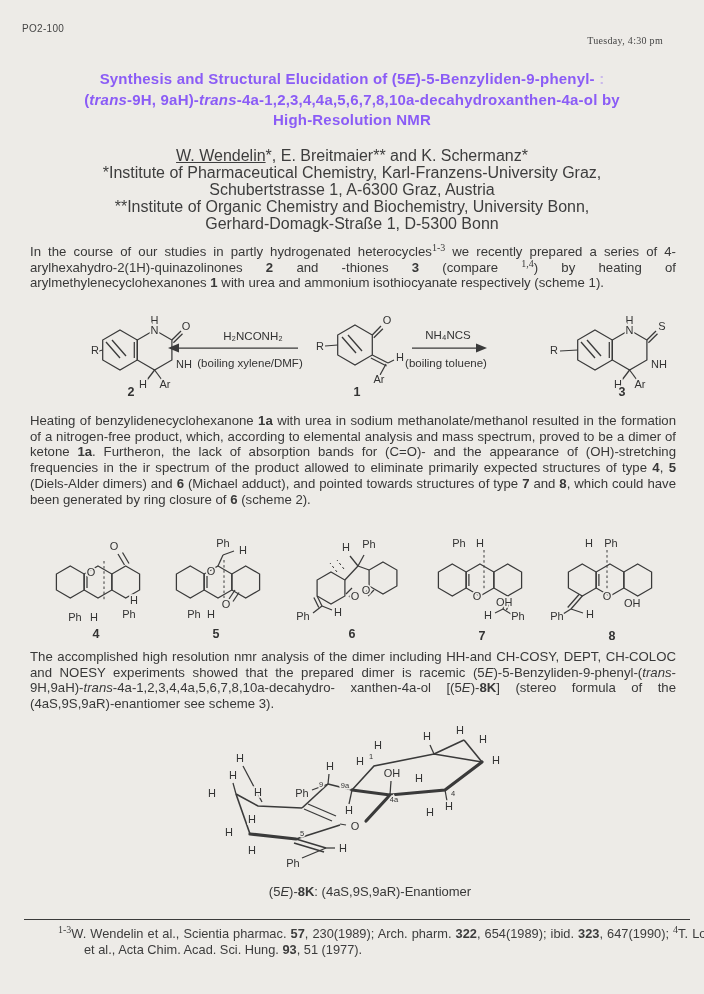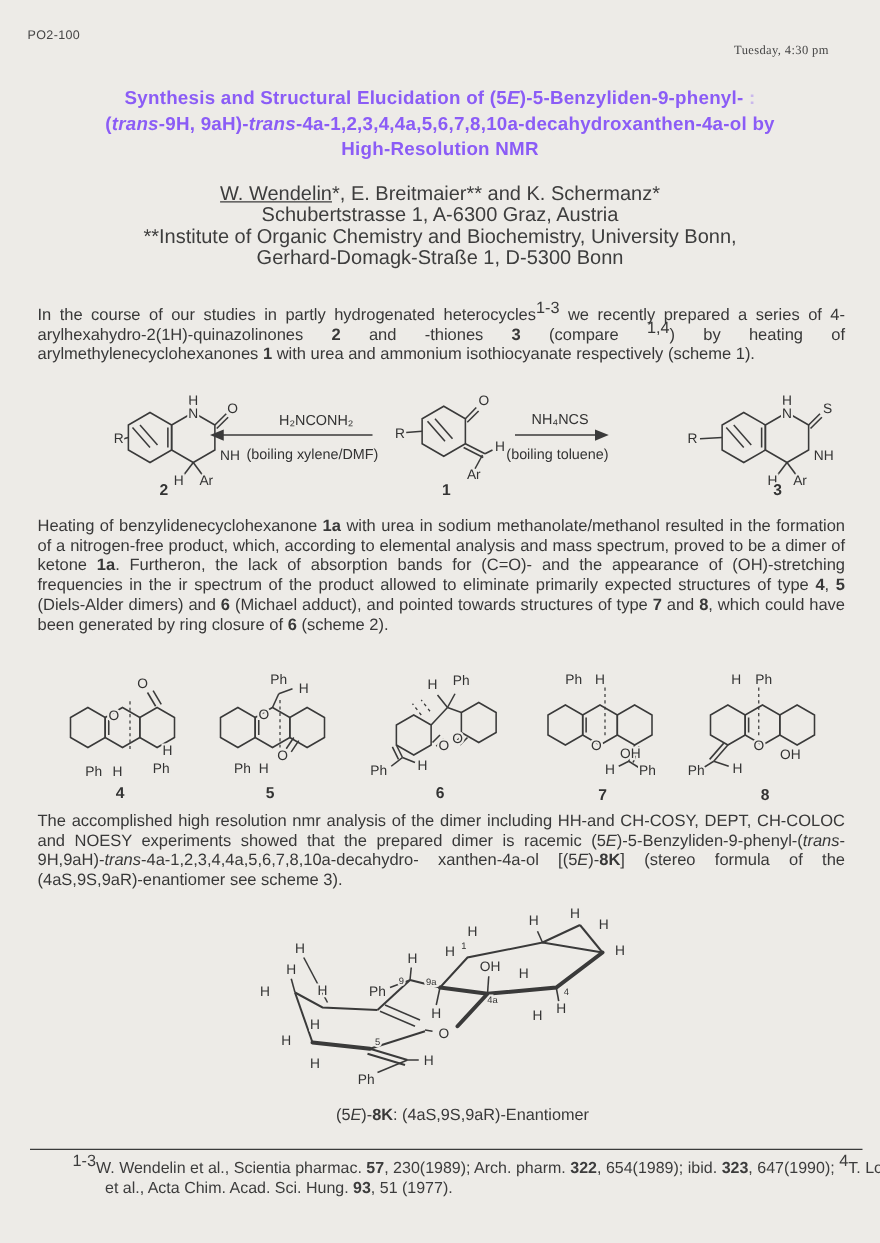--- a/index.html
+++ b/index.html
@@ -12,21 +12,21 @@
   .para{font-size:13.2px;line-height:15.7px;text-align:justify;color:#383838;}
   .caption{font-size:13px;text-align:center;color:#383838;}
   .footnote{font-size:12.8px;line-height:15.5px;text-align:justify;color:#3c3c3c;
             padding-left:26px;text-indent:-26px;margin-left:28px;}
   .rule{border-top:1.6px solid #3a3a3a;height:0;}
   .b{font-weight:bold;}
   .i{font-style:italic;}
   .u{text-decoration:underline;}
   .faint{opacity:.35;}
   sup{font-size:9px;line-height:0;}
-  sup.sup{font-size:13px;}
+  sup.sup{font-size:10px;font-family:Liberation Serif, serif;}
   svg{display:block;}
   svg line,svg polyline,svg path,svg polygon.ring{stroke:#3a3a3a;fill:none;stroke-width:1.25;}
   svg polygon.head{fill:#3a3a3a;stroke:none;}
   svg .bold{stroke-width:3.2;stroke-linecap:round;}
   svg .med{stroke-width:1.6;}
   svg .dash{stroke-dasharray:2.5,2.6;stroke-width:1;}
   svg text{font-family:"Liberation Sans",sans-serif;fill:#333;
            paint-order:stroke;stroke:#edebe7;stroke-width:3.4px;}
   svg text.atom{font-size:11px;text-anchor:middle;}
   svg text.as{font-size:11px;text-anchor:start;}
@@ -44,20 +44,21 @@
   <div class="abs hdr" style="right:41px;top:35px;font-family:Liberation Serif, serif;">Tuesday, 4:30 pm</div>
 
   <div class="abs title" style="left:30px;top:69px;width:644px;">
     <div><span>Synthesis and Structural Elucidation of (5</span><span class="i">E</span><span>)-5-Benzyliden-9-phenyl-</span><span class="faint"> :</span></div>
     <div><span>(</span><span class="i">trans</span><span>-9H, 9aH)-</span><span class="i">trans</span><span>-4a-1,2,3,4,4a,5,6,7,8,10a-decahydroxanthen-4a-ol by</span></div>
     <div><span>High-Resolution NMR</span></div>
   </div>
 
   <div class="abs byline" style="left:30px;top:147px;width:644px;">
     <div><span class="u">W. Wendelin</span><span>*, E. Breitmaier** and K. Schermanz*</span></div>
+    <div>*Institute of Pharmaceutical Chemistry, Karl-Franzens-University Graz,</div>
     <div>Schubertstrasse 1, A-6300 Graz, Austria</div>
     <div>**Institute of Organic Chemistry and Biochemistry, University Bonn,</div>
     <div>Gerhard-Domagk-Straße 1, D-5300 Bonn</div>
   </div>
 
   <div class="abs para" style="left:30px;top:244px;width:646px;"><span>In the course of our studies in partly hydrogenated heterocycles</span><sup class="sup">1-3</sup><span> we recently prepared a series of 4-arylhexahydro-2(1H)-quinazolinones </span><span class="b">2</span><span> and -thiones </span><span class="b">3</span><span> (compare </span><sup class="sup">1,4</sup><span>) by heating of arylmethylenecyclohexanones </span><span class="b">1</span><span> with urea and ammonium isothiocyanate respectively (scheme 1).</span></div>
 
   <svg class="abs" style="left:0;top:312px;" width="704" height="100" viewBox="0 0 704 100">
     <g>
       <g>

